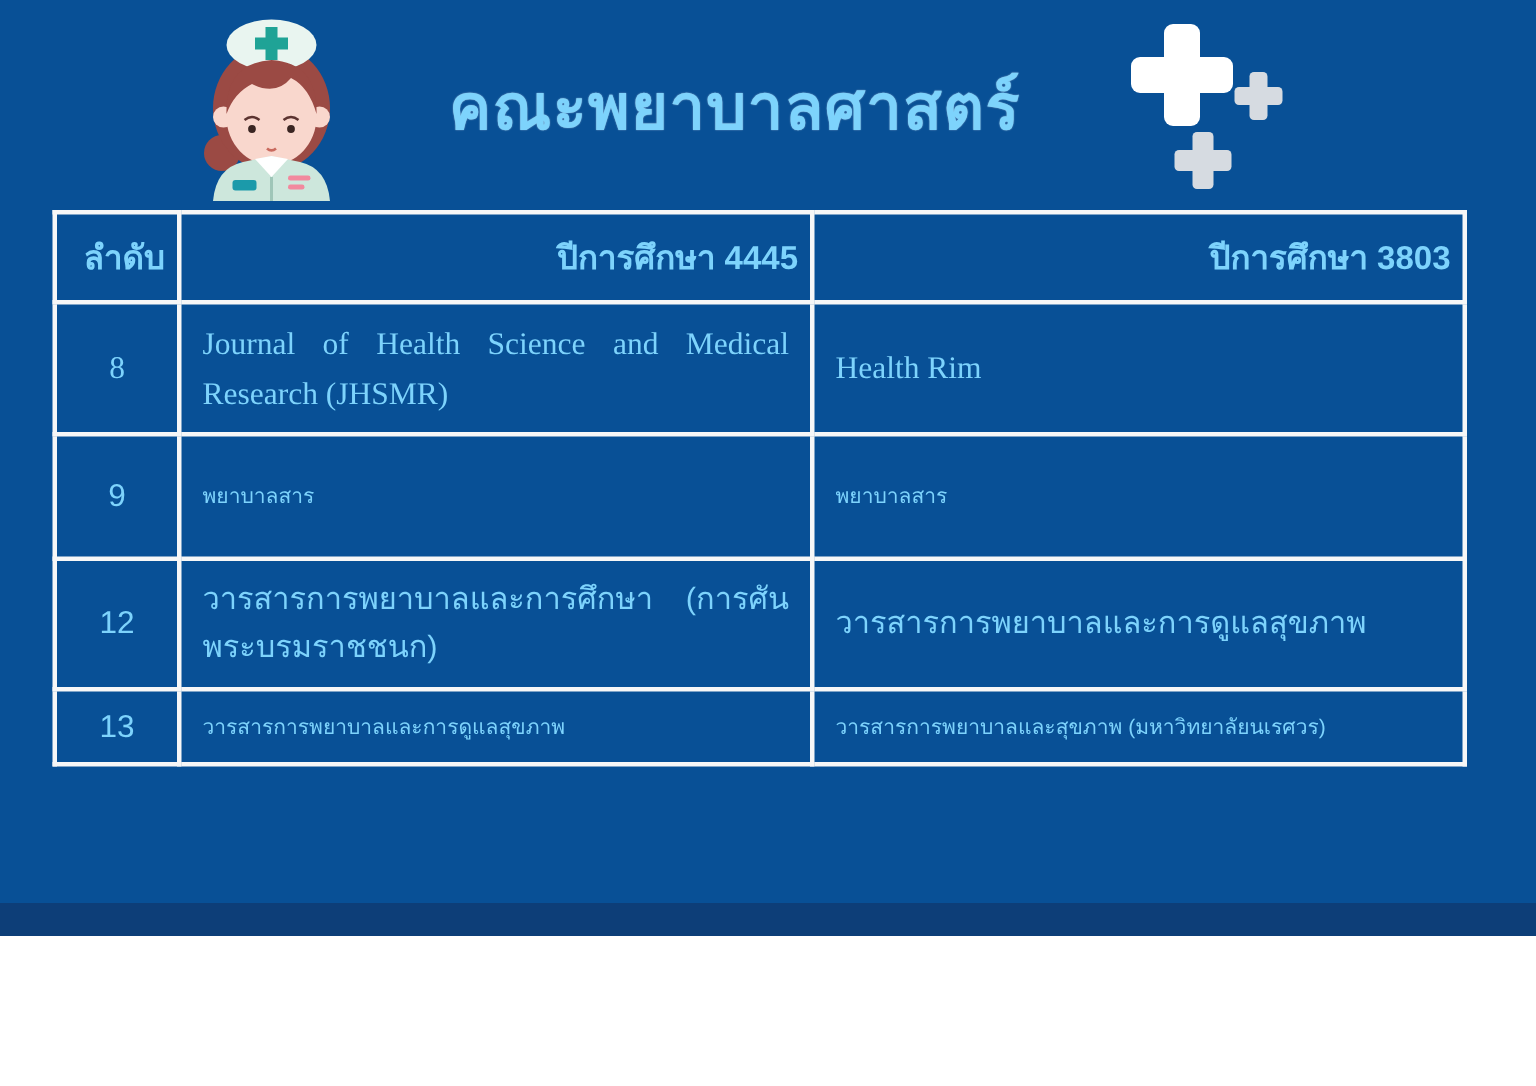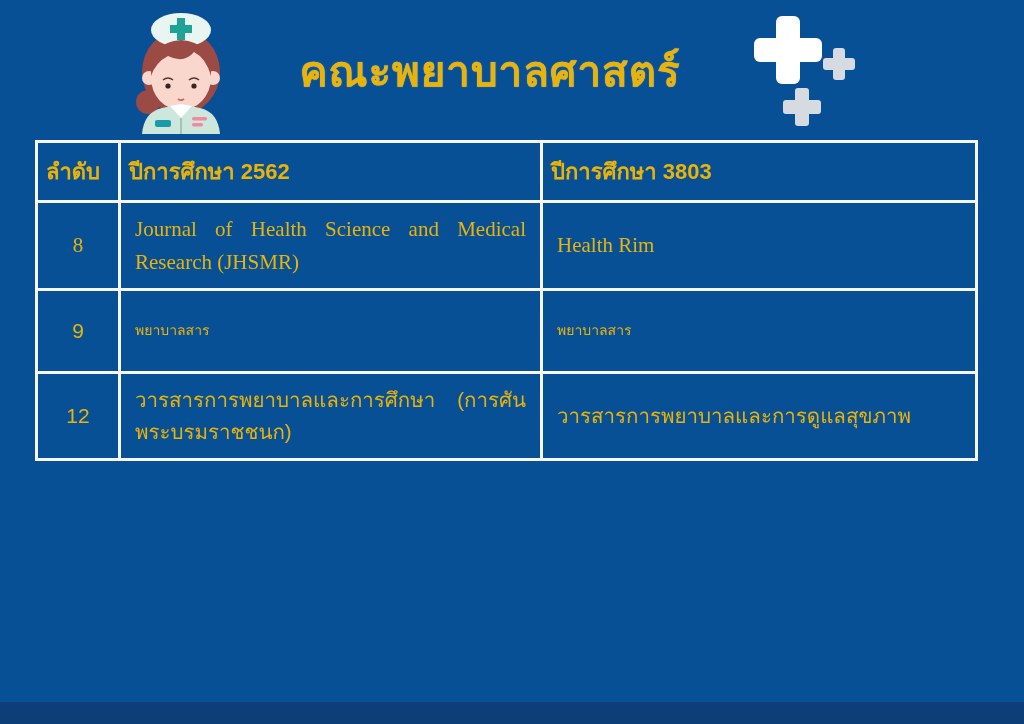--- a/index.html
+++ b/index.html
@@ -1,22 +1,22 @@
 <!DOCTYPE html>
 <html><head>
 <meta charset="utf-8">
 <style>
   html,body{margin:0;padding:0;}
   .canvas{
     position:relative;
-    width:1024px;height:724px;
+    width:1024px;height:624px;
     background:#085096;
     overflow:hidden;
     font-family:"Liberation Sans","DejaVu Sans",sans-serif;
-    color:#eab308;
+    color:#7dd3fc;
   }
   
   .header{position:absolute;top:0;left:0;width:1024px;height:140px;}
   .nurse{position:absolute;left:122px;top:6px;width:118px;height:128px;}
   .page-title{
     position:absolute;left:0;top:38px;width:980px;
     text-align:center;
     font-size:42px;font-weight:bold;letter-spacing:1px;
     text-shadow:0 0 1px rgba(255,255,255,.6);
   }
@@ -25,21 +25,21 @@
   table.journal{
     position:absolute;left:35px;top:140px;
     width:940px;border-collapse:collapse;table-layout:fixed;
   }
   table.journal td,table.journal th{
     border:3px solid #f7f7f7;
     background:#085096;
     vertical-align:middle;
     overflow:hidden;
   }
-  th.h{font-size:22px;font-weight:bold;text-align:left;padding:4px 8px;}
+  th.h{font-size:22px;font-weight:bold;text-align:right;padding:4px 8px;}
   td.c-no{width:83px;text-align:center;font-size:21px;padding:4px;}
   td.c-text{
     font-size:20.5px;line-height:1.55;
     padding:6px 14px;text-align:justify;
   }
   col.col-no{width:83px;}
   col.col-a{width:422px;}
   col.col-b{width:435px;}
   tr[data-variant="serif"] td{
     font-family:"Liberation Serif","DejaVu Serif",serif;
@@ -128,36 +128,41 @@
 
   <table class="journal">
     <colgroup>
         <col class="col-no">
         <col class="col-a">
         <col class="col-b">
       </colgroup>
     <tbody>
         <tr class="r-head">
       <th class="h">ลำดับ</th>
-      <th class="h">ปีการศึกษา 2562</th>
+      <th class="h">ปีการศึกษา 4445</th>
       <th class="h">ปีการศึกษา 3803</th>
     </tr>
     <tr class="r0" data-variant="serif">
       <td class="c-no">8</td>
       <td class="c-text">Journal of Health Science and Medical Research (JHSMR)</td>
       <td class="c-text">Health Rim</td>
     </tr>
     <tr class="r1" data-variant="narrow">
       <td class="c-no">9</td>
       <td class="c-text">พยาบาลสาร</td>
       <td class="c-text">พยาบาลสาร</td>
     </tr>
     <tr class="r4" data-variant="rounded">
       <td class="c-no">12</td>
       <td class="c-text">วารสารการพยาบาลและการศึกษา (การศันพระบรมราชชนก)</td>
       <td class="c-text">วารสารการพยาบาลและการดูแลสุขภาพ</td>
     </tr>
+    <tr class="r5" data-variant="narrow">
+      <td class="c-no">13</td>
+      <td class="c-text">วารสารการพยาบาลและการดูแลสุขภาพ</td>
+      <td class="c-text">วารสารการพยาบาลและสุขภาพ (มหาวิทยาลัยนเรศวร)</td>
+    </tr>
   </tbody>
     </table>
 
   <div class="footer-bar"></div>
 
 </div>
 
 </body></html>

